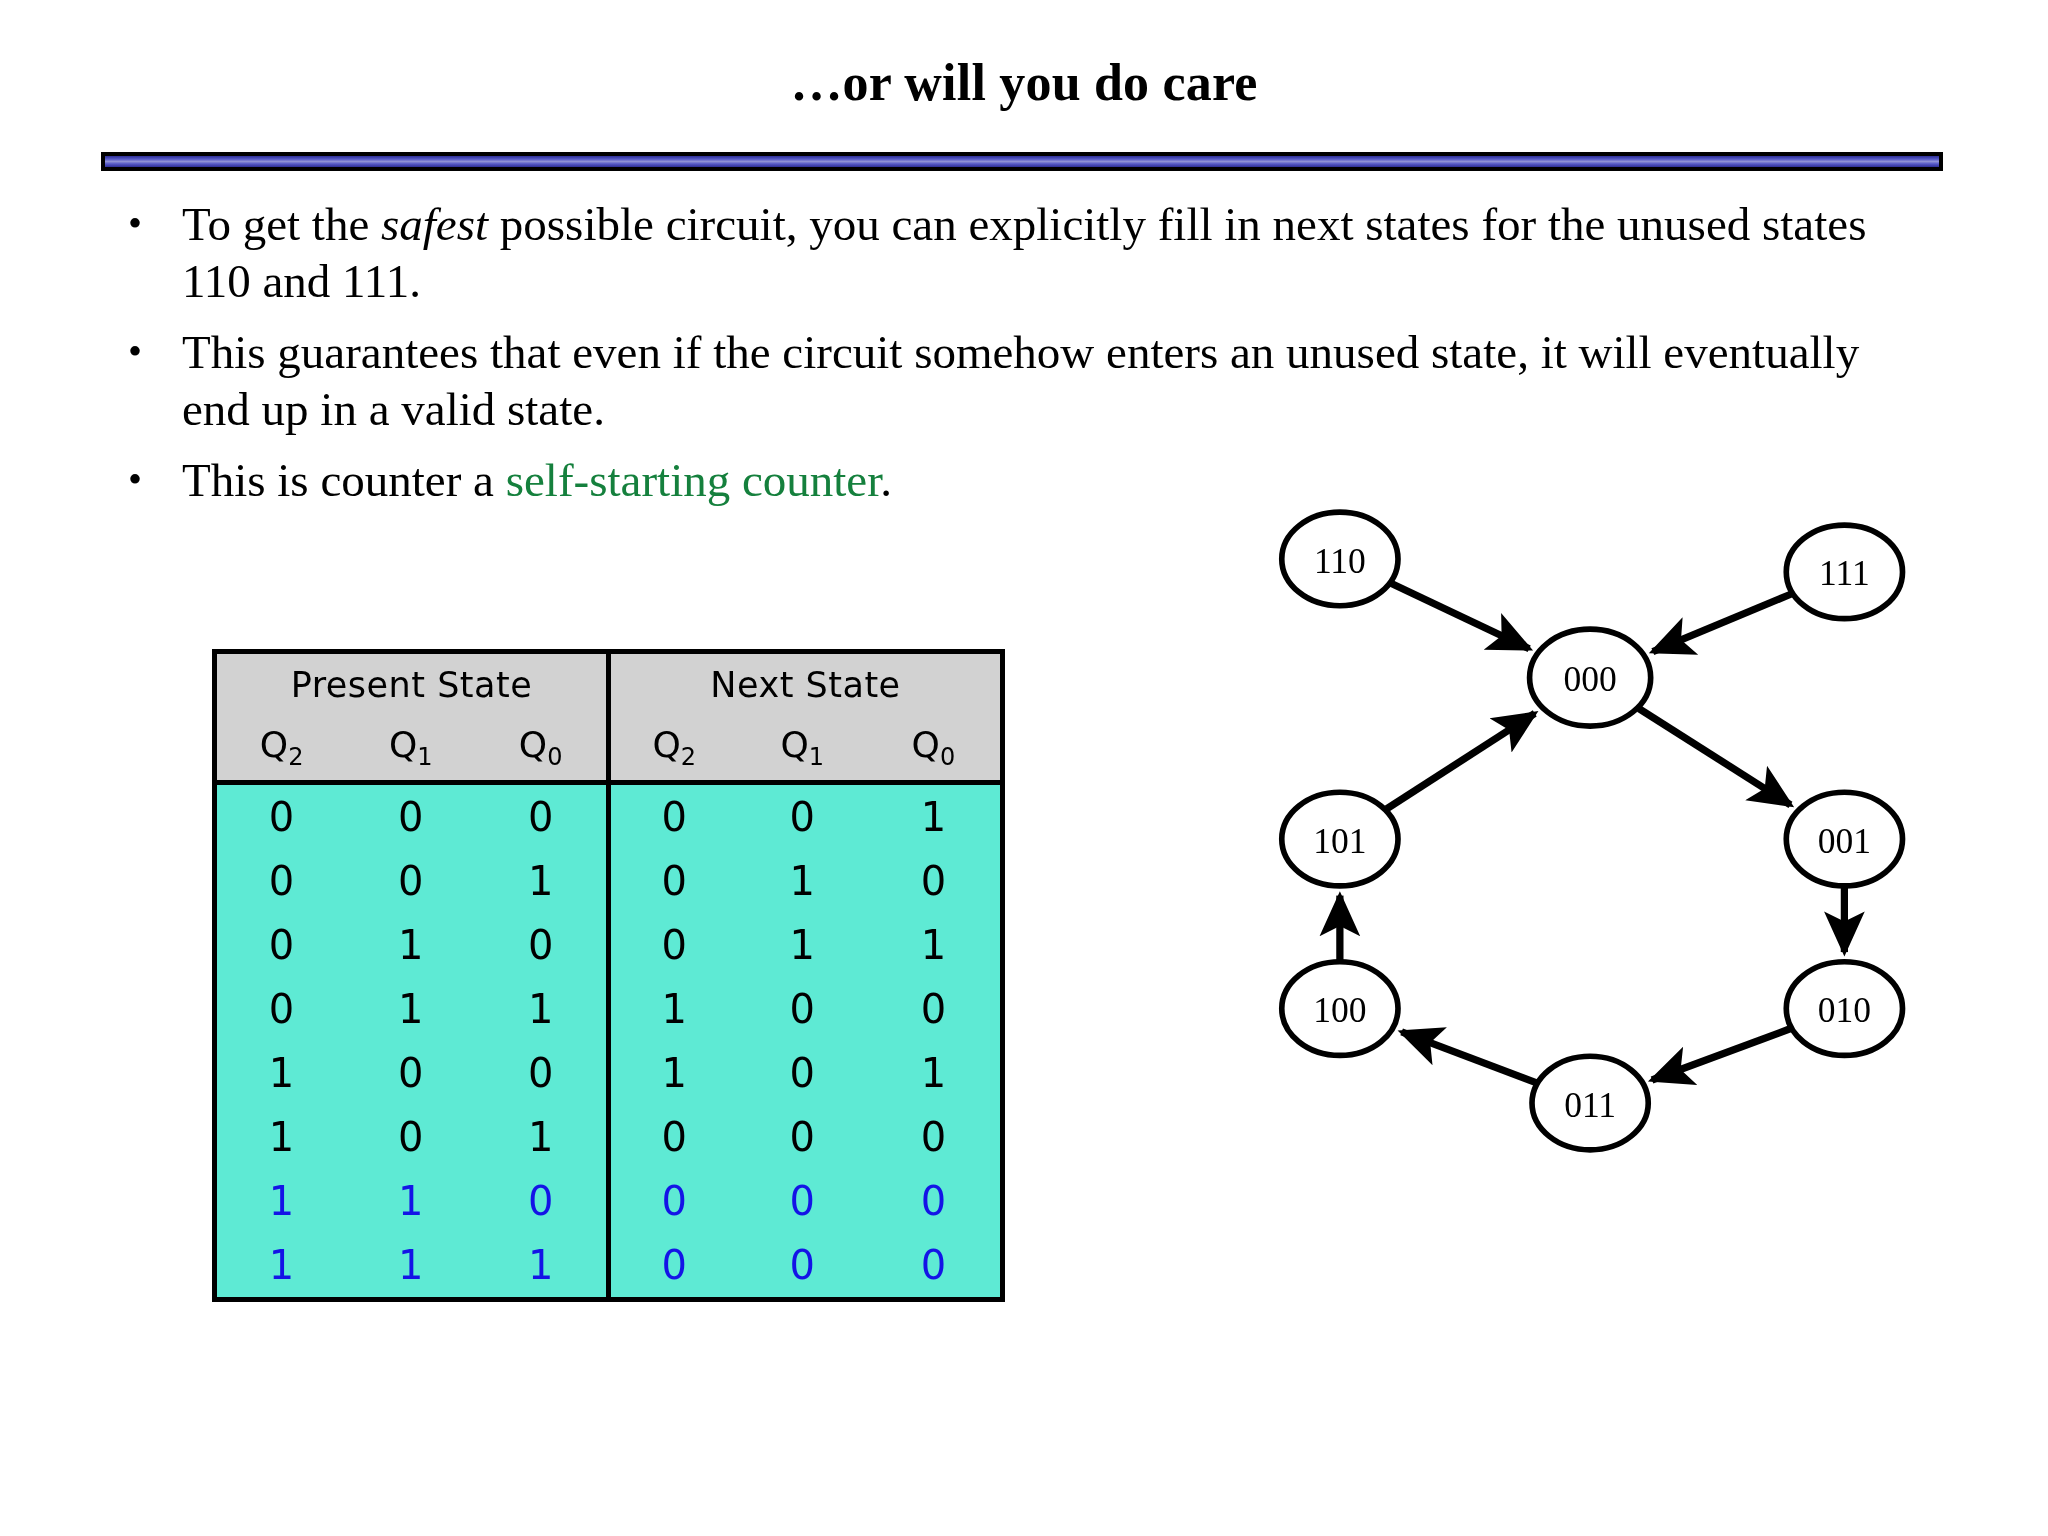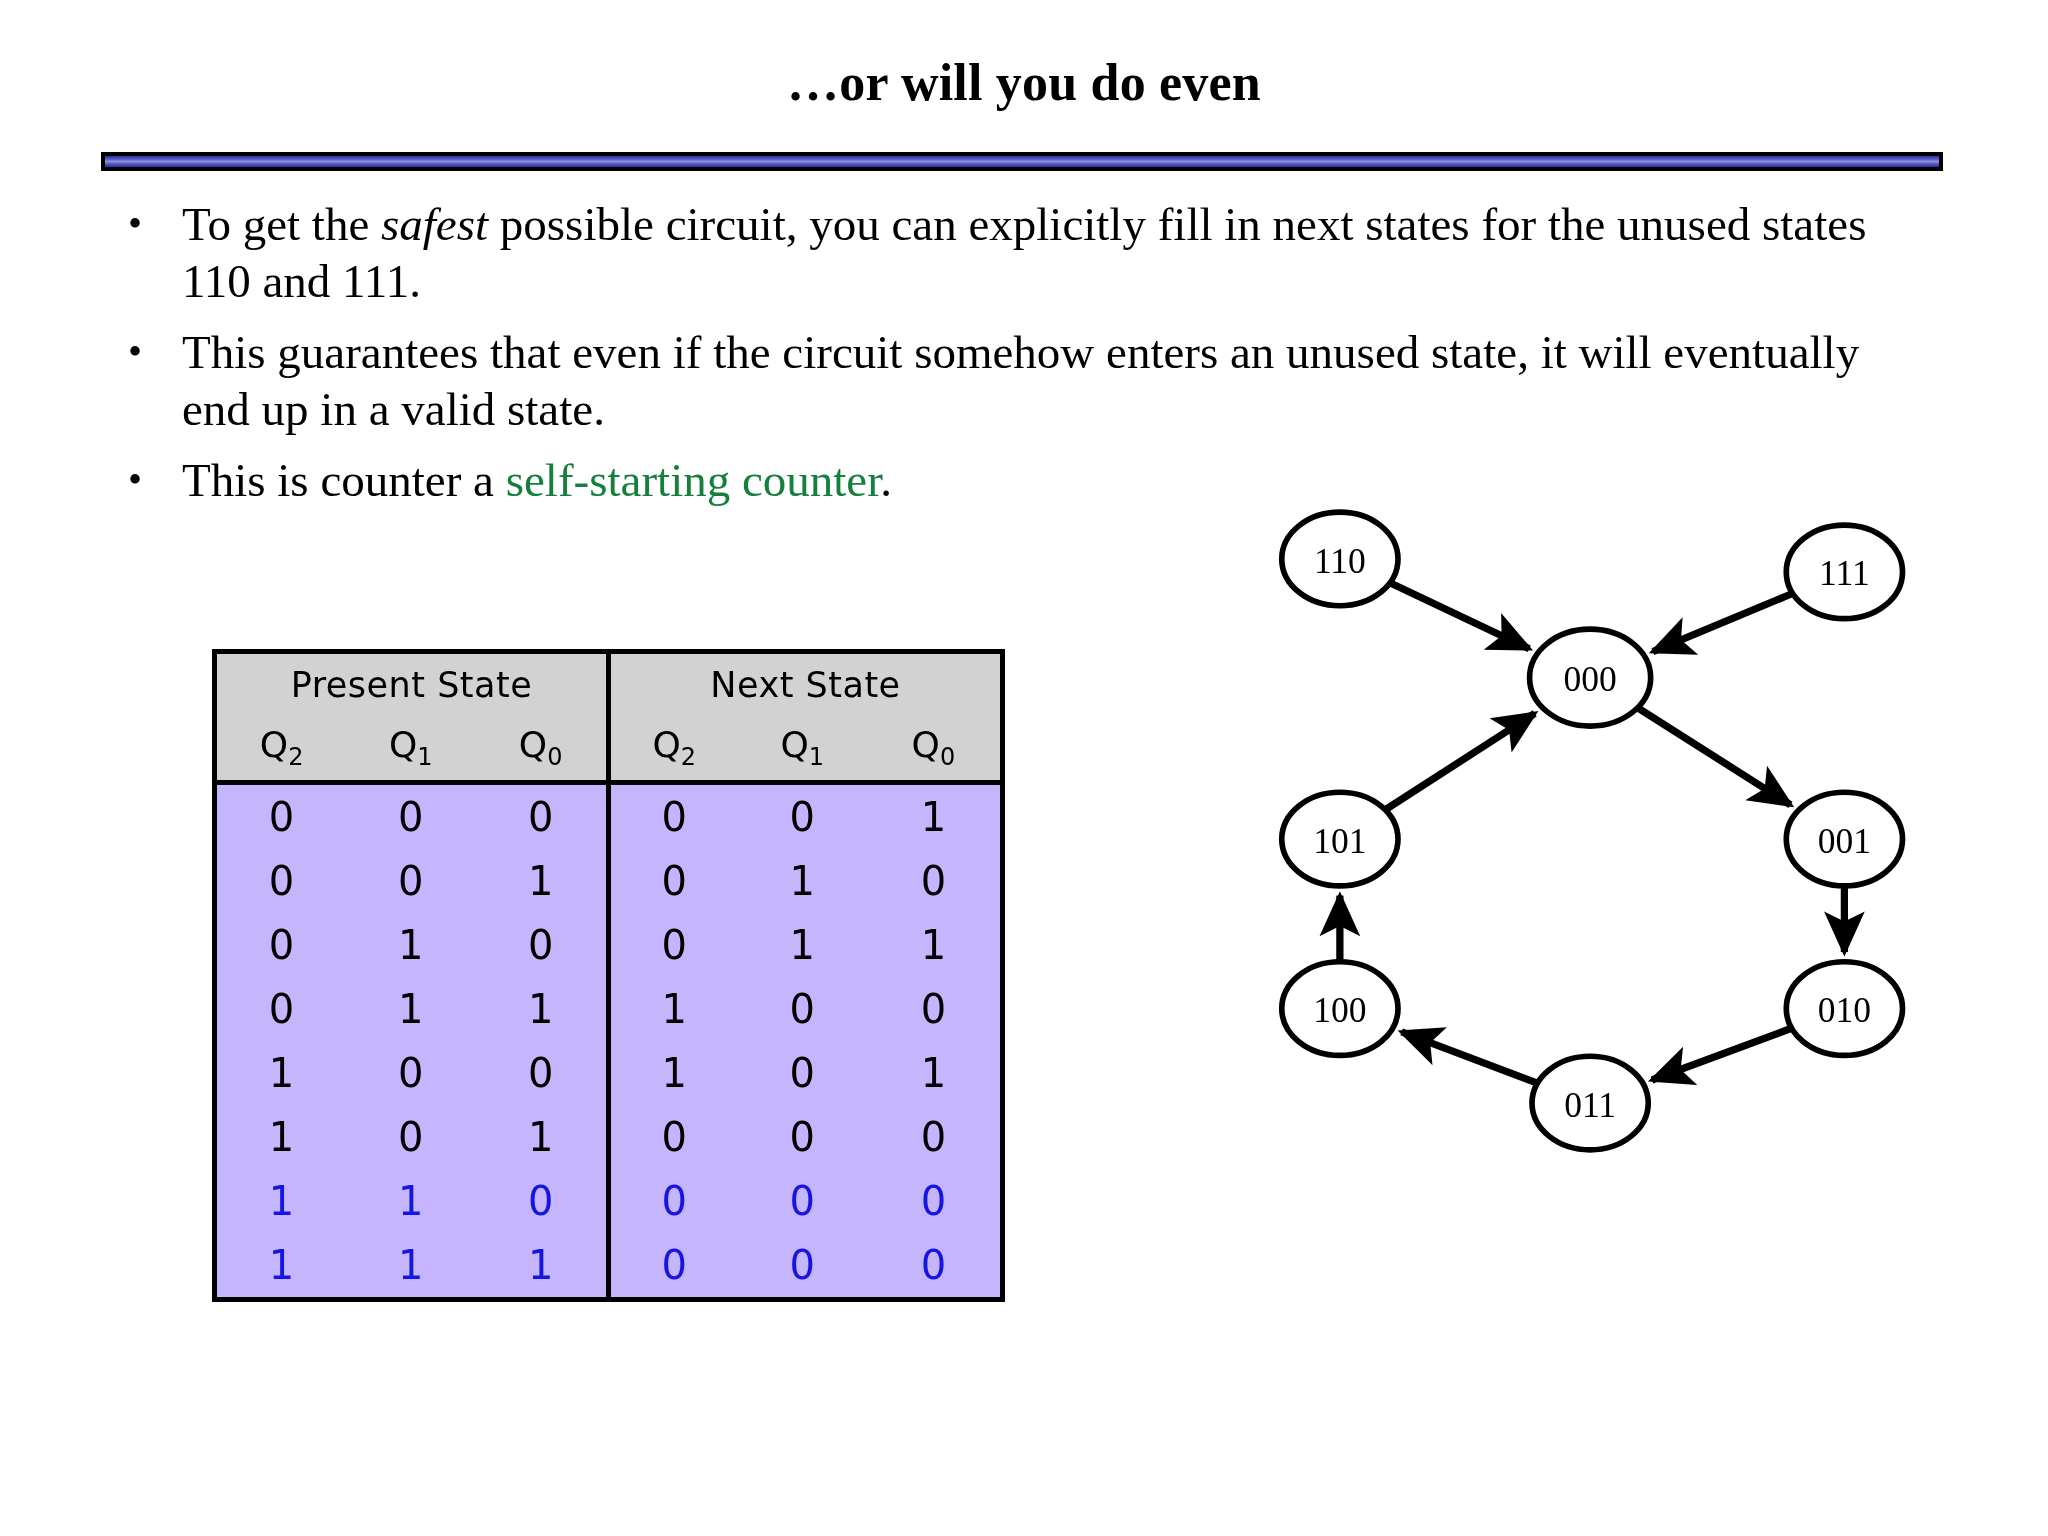--- a/index.html
+++ b/index.html
@@ -86,21 +86,21 @@
 
   
   #truth-table {
     position: absolute;
     left: 212px;
     top: 649px;
     width: 793px;
     height: 653px;
     box-sizing: border-box;
     border: 5px solid #000000;
-    background: #c4b5fd;
+    background: #5eead4;
   }
   #truth-table table {
     border-collapse: collapse;
     width: 100%;
     height: 100%;
     table-layout: fixed;
   }
   #truth-table td, #truth-table th {
     padding: 0;
     margin: 0;
@@ -150,21 +150,21 @@
     font-size: 44px;
     fill: #000000;
     text-anchor: middle;
     dominant-baseline: central;
   }
 </style>
 </head>
 <body>
 
 <div id="slide-title">
-  <span>…or will you </span><span class="title-italic">do</span><span> even</span>
+  <span>…or will you </span><span class="title-italic">do</span><span> care</span>
 </div>
 
 <div id="title-divider"></div>
 
 <div id="bullet-list">
 
   <div class="bullet-row">
     <div class="bullet-mark">•</div>
     <div class="bullet-text"><span>To get the </span><span class="em">safest</span><span> possible circuit, you can explicitly fill in next states for the unused states 110 and 111.</span></div>
   </div>

